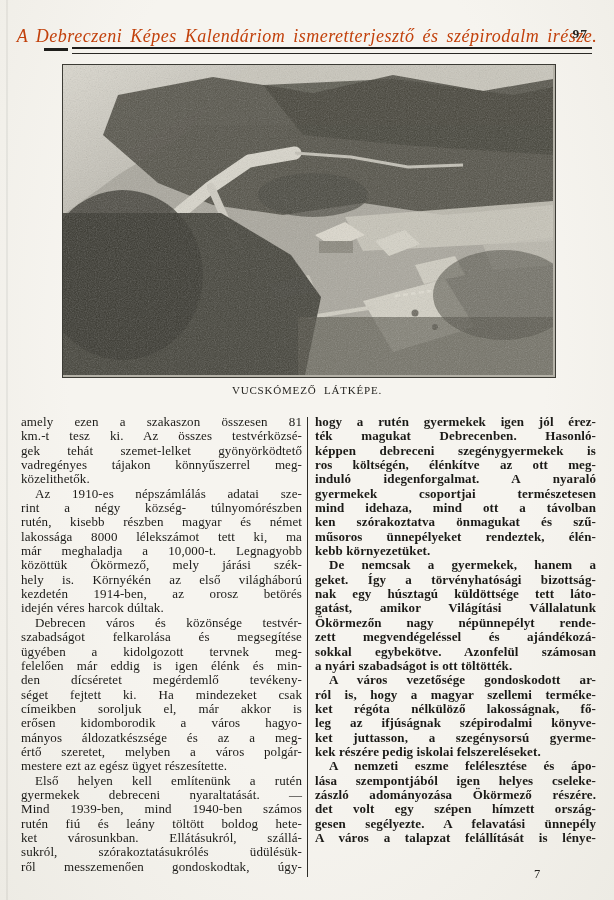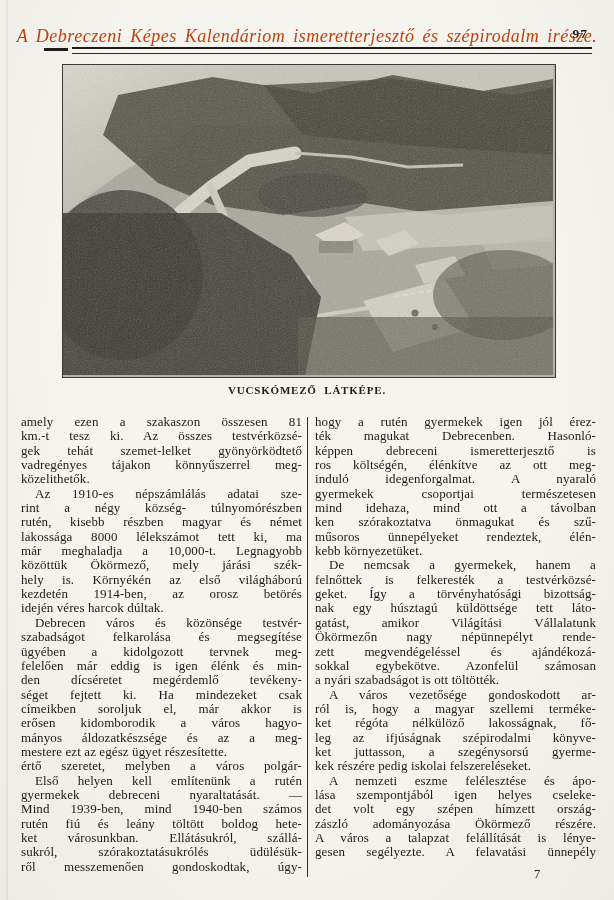--- a/index.html
+++ b/index.html
@@ -31,30 +31,30 @@
     position:absolute; left:72px; right:22px; top:47px; height:4px;
     border-top:2.2px solid #1e1d1a; border-bottom:1.2px solid #2a2925;
   }
   .photo-frame {
     position:absolute; left:62px; top:64px; width:492px; height:312px;
     border:1px solid #3c3b35; background:#b5b2a8;
   }
   .photo-frame svg { display:block; }
   .caption {
     position:absolute; top:384px; left:0; width:100%; text-align:center;
-    font-size:11px; font-weight:bold; letter-spacing:0.8px; word-spacing:4px;
+    font-size:11px; font-weight:normal; letter-spacing:0.8px; word-spacing:4px;
     color:#201f1b;
   }
   .col {
     position:absolute; top:415px; width:281px;
     font-size:13px; line-height:14.35px; letter-spacing:0.1px;
     color:#1b1a17;
   }
   .col-left { left:21px; }
-  .col-right { left:315px; }
+  .col-right { left:315px;font-weight:bold; }
   .divider {
     position:absolute; left:307px; top:417px; width:1.3px; height:460px;
     background:#2e2d28;
   }
   .para { margin:0; padding:0; }
   .jline {
     text-align:justify; text-align-last:justify; height:14.35px;
   }
   .jline.lastline { text-align-last:left; }
   .jline.firstline { text-indent:14px; }
@@ -152,69 +152,68 @@
     <div class="para">
       <div class="jline firstline">Debrecen város és közönsége testvér-</div>
       <div class="jline">szabadságot felkarolása és megsegítése</div>
       <div class="jline">ügyében a kidolgozott tervnek meg-</div>
       <div class="jline">felelően már eddig is igen élénk és min-</div>
       <div class="jline">den dícséretet megérdemlő tevékeny-</div>
       <div class="jline">séget fejtett ki. Ha mindezeket csak</div>
       <div class="jline">címeikben soroljuk el, már akkor is</div>
       <div class="jline">erősen kidomborodik a város hagyo-</div>
       <div class="jline">mányos áldozatkészsége és az a meg-</div>
+      <div class="jline">értő szeretet, melyben a város polgár-</div>
       <div class="jline lastline">mestere ezt az egész ügyet részesítette.</div>
-      <div class="jline">értő szeretet, melyben a város polgár-</div>
     </div>
     <div class="para">
       <div class="jline firstline">Első helyen kell említenünk a rutén</div>
       <div class="jline">gyermekek debreceni nyaraltatását. —</div>
       <div class="jline">Mind 1939-ben, mind 1940-ben számos</div>
       <div class="jline">rutén fiú és leány töltött boldog hete-</div>
       <div class="jline">ket városunkban. Ellátásukról, szállá-</div>
       <div class="jline">sukról, szórakoztatásukrólés üdülésük-</div>
       <div class="jline">ről messzemenően gondoskodtak, úgy-</div>
     </div>
   </div>
 <div class="divider"></div>
 <div class="col col-right">
     <div class="para">
       <div class="jline">hogy a rutén gyermekek igen jól érez-</div>
       <div class="jline">ték magukat Debrecenben. Hasonló-</div>
-      <div class="jline">képpen debreceni ismeretterjesztő is</div>
+      <div class="jline">képpen debreceni szegénygyermekek is</div>
       <div class="jline">ros költségén, élénkítve az ott meg-</div>
       <div class="jline">induló idegenforgalmat. A nyaraló</div>
       <div class="jline">gyermekek csoportjai természetesen</div>
       <div class="jline">mind idehaza, mind ott a távolban</div>
       <div class="jline">ken szórakoztatva önmagukat és szű-</div>
       <div class="jline">műsoros ünnepélyeket rendeztek, élén-</div>
       <div class="jline lastline">kebb környezetüket.</div>
     </div>
     <div class="para">
       <div class="jline firstline">De nemcsak a gyermekek, hanem a</div>
-      <div class="jline">felnőttek is felkeresték a testvérközsé-</div>
       <div class="jline">geket. Így a törvényhatósági bizottság-</div>
       <div class="jline">nak egy húsztagú küldöttsége tett láto-</div>
       <div class="jline">gatást, amikor Világítási Vállalatunk</div>
       <div class="jline">Ökörmezőn nagy népünnepélyt rende-</div>
       <div class="jline">zett megvendégeléssel és ajándékozá-</div>
       <div class="jline">sokkal egybekötve. Azonfelül számosan</div>
       <div class="jline lastline">a nyári szabadságot is ott töltötték.</div>
     </div>
     <div class="para">
       <div class="jline firstline">A város vezetősége gondoskodott ar-</div>
       <div class="jline">ról is, hogy a magyar szellemi terméke-</div>
       <div class="jline">ket régóta nélkülöző lakosságnak, fő-</div>
       <div class="jline">leg az ifjúságnak szépirodalmi könyve-</div>
       <div class="jline">ket juttasson, a szegénysorsú gyerme-</div>
       <div class="jline lastline">kek részére pedig iskolai felszereléseket.</div>
     </div>
     <div class="para">
       <div class="jline firstline">A nemzeti eszme felélesztése és ápo-</div>
       <div class="jline">lása szempontjából igen helyes cseleke-</div>
+      <div class="jline">zászló adományozása Ökörmező részére.</div>
       <div class="jline">det volt egy szépen hímzett ország-</div>
-      <div class="jline">zászló adományozása Ökörmező részére.</div>
+      <div class="jline">gesen segélyezte. A felavatási ünnepély</div>
       <div class="jline">A város a talapzat felállítását is lénye-</div>
-      <div class="jline">gesen segélyezte. A felavatási ünnepély</div>
     </div>
   </div>
 
 <div class="signature">7</div>
 
 </body></html>

